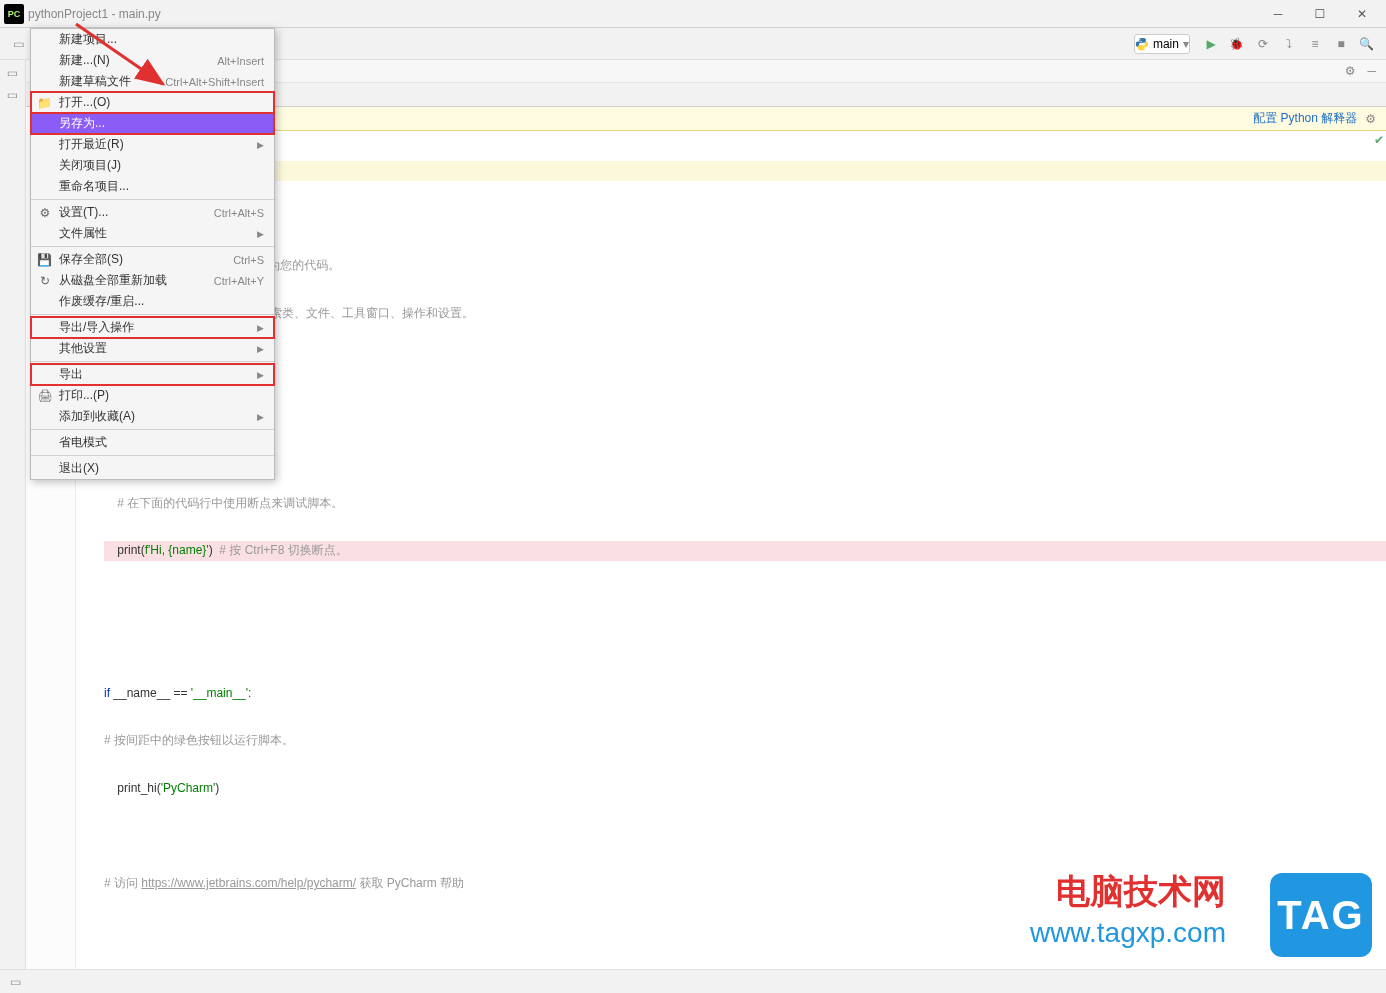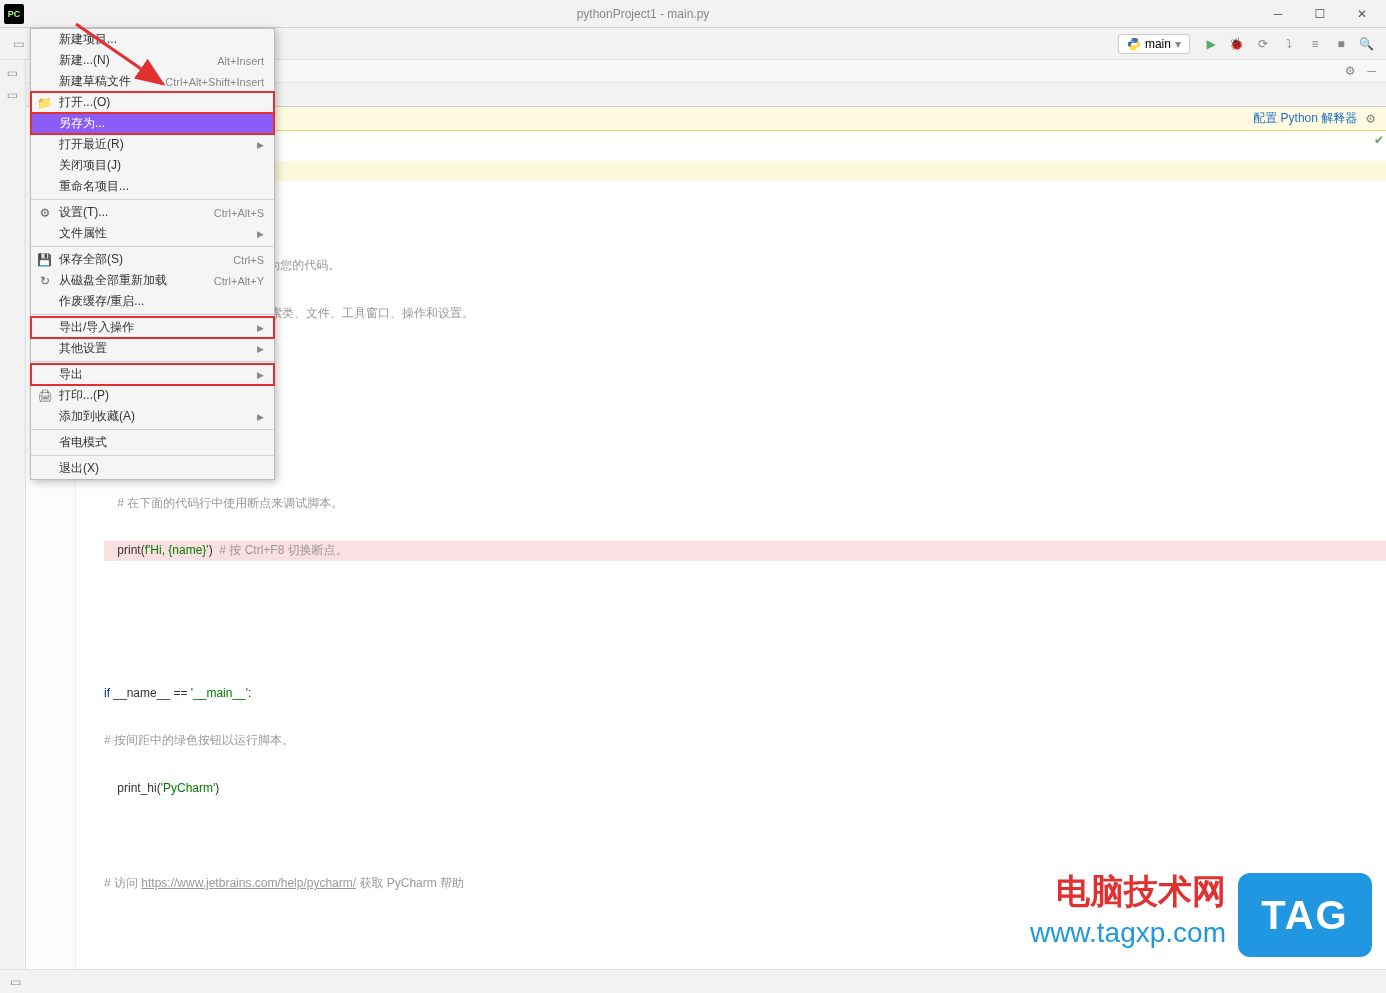--- a/index.html
+++ b/index.html
@@ -2,27 +2,27 @@
 <html><head>
 <meta charset="utf-8">
 <style>
 *{box-sizing:border-box;margin:0;padding:0;font-family:"Microsoft YaHei","Segoe UI",sans-serif;font-size:12px;}
 body{background:#f2f2f2;width:1386px;height:993px;overflow:hidden;position:relative;}
 .titlebar{height:28px;background:#f2f2f2;border-bottom:1px solid #d0d0d0;display:flex;align-items:center;padding:0 4px;}
 .pc-icon{width:20px;height:20px;background:#000;color:#aef26e;display:flex;align-items:center;justify-content:center;font-weight:bold;font-size:9px;border-radius:2px;margin-right:4px;}
 .menubar{display:flex;}
 .menu-item{padding:0 8px;height:24px;line-height:24px;color:#333;cursor:pointer;}
 .menu-item.active{background:#1675d6;color:#fff;}
-.title-text{flex:1;text-align:center;color:#888;font-size:12px;}
+.title-text{flex:1;color:#888;font-size:12px;}
 .win-controls{display:flex;gap:2px;}
 .win-btn{width:40px;height:24px;display:flex;align-items:center;justify-content:center;color:#555;}
 .toolbar{height:32px;background:#f2f2f2;border-bottom:1px solid #e0e0e0;display:flex;align-items:center;padding:0 6px;}
 .tb-icon{width:22px;height:22px;display:flex;align-items:center;justify-content:center;color:#888;margin:0 2px;}
 .tb-spacer{flex:1;}
-.run-config{border:1px solid #ccc;background:#fff;border-radius:3px;padding:2px 8px;display:flex;align-items:center;gap:4px;margin-right:8px;}
+.run-config{border:1px solid #ccc;background:#fff;border-radius:3px;padding:2px 0;display:flex;align-items:center;gap:4px;margin-right:8px;}
 .py-logo{width:14px;height:14px;}
 .py-logo svg{width:14px;height:14px;}
 .run-btn{color:#59a869;}
 .debug-btn,.misc-btn{color:#888;}
 .content{display:flex;height:calc(100% - 60px - 24px);}
 .left-gutter{width:26px;background:#f2f2f2;border-right:1px solid #e0e0e0;padding-top:6px;display:flex;flex-direction:column;align-items:center;gap:8px;}
 .editor-area{flex:1;display:flex;flex-direction:column;background:#fff;}
 .breadcrumb{height:26px;background:#f7f7f7;border-bottom:1px solid #e4e4e4;padding:0 10px;display:flex;align-items:center;color:#888;gap:6px;}
 .bc-gear{margin-left:auto;}
 .tabs{height:28px;background:#f2f2f2;display:flex;align-items:flex-end;border-bottom:1px solid #d0d0d0;padding-left:10px;}
@@ -56,21 +56,21 @@
 .dd-sep{height:1px;background:#d0d0d0;margin:2px 0;}
 .dd-icon{position:absolute;left:6px;width:16px;text-align:center;color:#666;}
 .dd-shortcut{margin-left:auto;color:#888;font-size:11px;}
 .dd-arrow{margin-left:auto;color:#888;font-size:9px;}
 .dd-item.hl1{outline:2px solid #e03030;outline-offset:-1px;}
 
 .anno-arrow{position:absolute;top:22px;left:68px;z-index:200;pointer-events:none;}
 
 .wm-text1{position:absolute;right:160px;bottom:78px;font-size:34px;font-weight:bold;color:#e03030;font-family:"SimHei","Microsoft YaHei";}
 .wm-text2{position:absolute;right:160px;bottom:44px;font-size:28px;color:#2097e0;font-family:Arial;}
-.badge{position:absolute;right:14px;bottom:36px;width:134px;height:84px;background:#2097e0;border-radius:12px;display:flex;align-items:center;justify-content:center;color:#fff;font-size:40px;font-weight:bold;font-family:Arial;letter-spacing:2px;}
+.badge{position:absolute;right:14px;bottom:36px;width:102px;height:84px;background:#2097e0;border-radius:12px;display:flex;align-items:center;justify-content:center;color:#fff;font-size:40px;font-weight:bold;font-family:Arial;letter-spacing:2px;}
 </style>
 </head>
 <body>
 
 <svg class="anno-arrow" width="120" height="90">
   <defs>
       <marker id="ah" markerWidth="10" markerHeight="8" refX="9" refY="4" orient="auto">
         <path d="M0,0 L10,4 L0,8 Z" fill="#e03030"></path>
       </marker>
     </defs>

